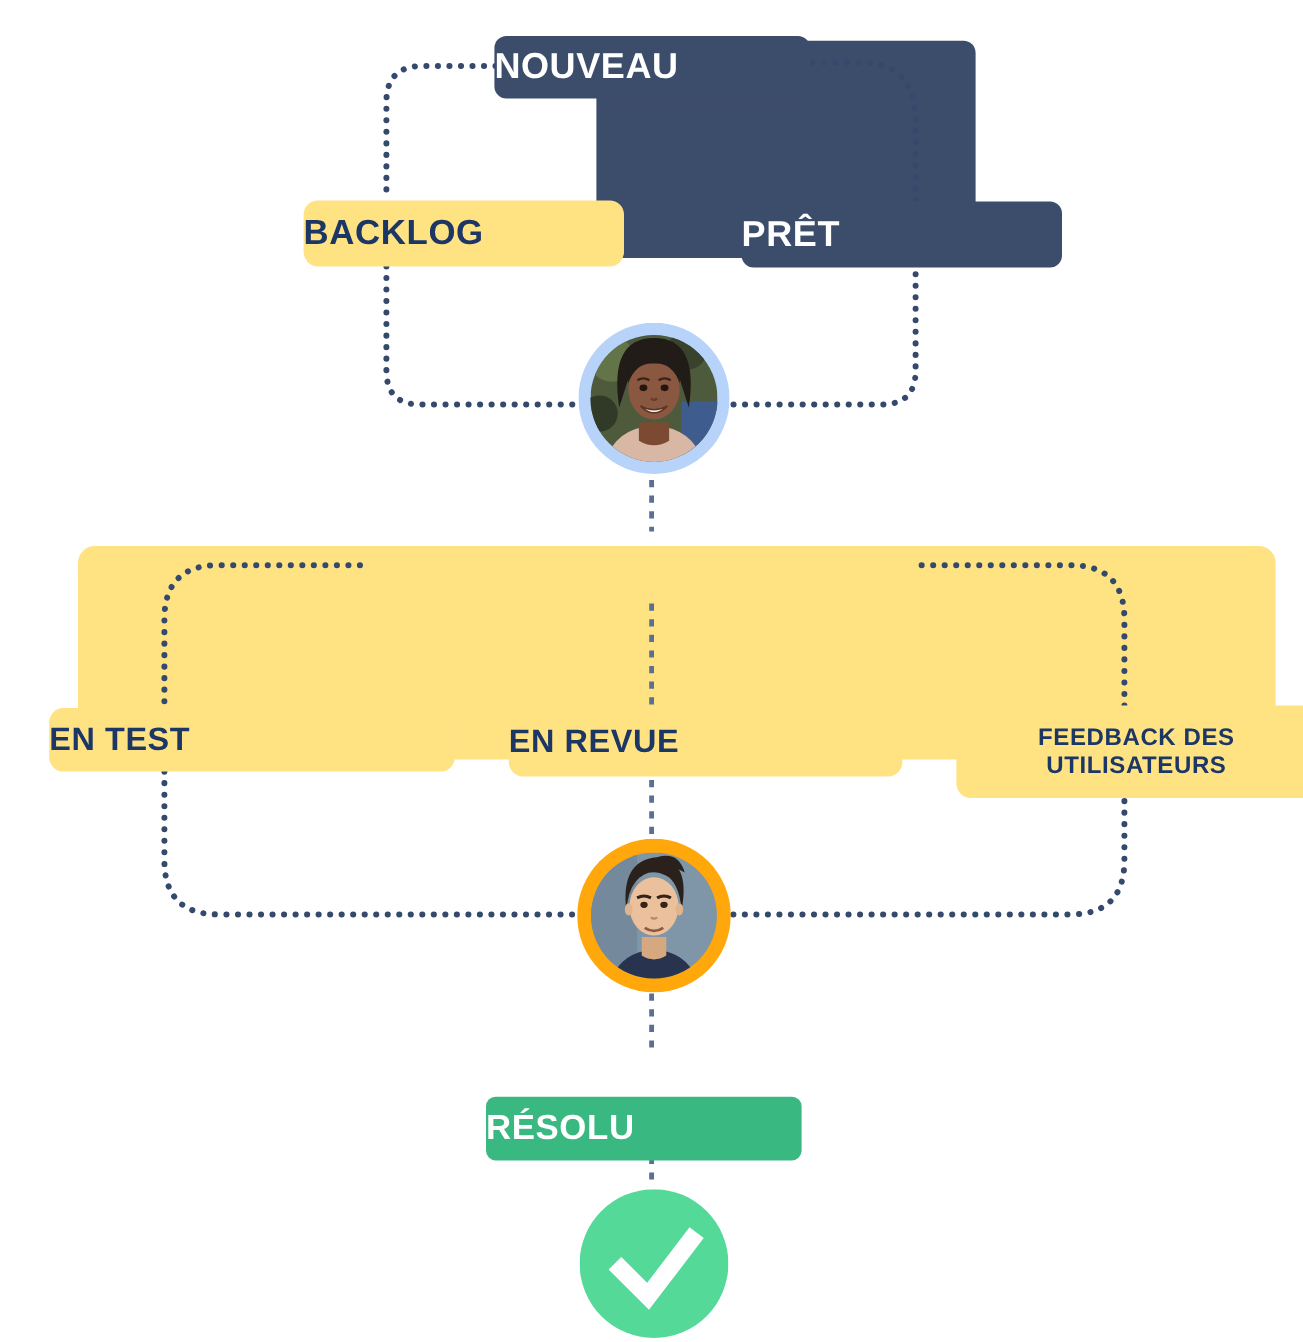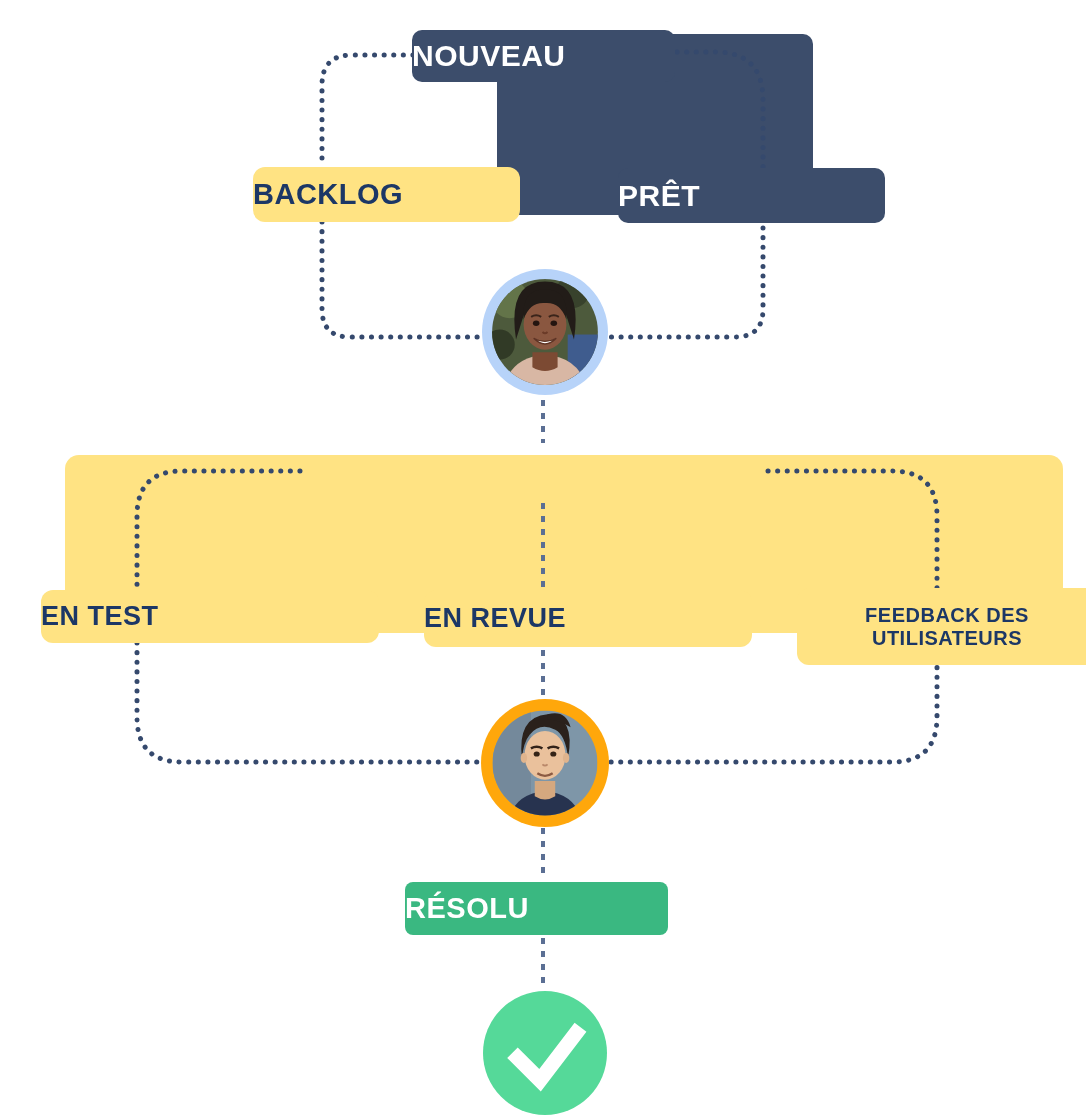--- a/index.html
+++ b/index.html
@@ -20,21 +20,21 @@
     background:#FFE383;border-radius:14px;
   }
   .chip{
     position:absolute;z-index:3;
     display:flex;align-items:center;
     font-weight:bold;letter-spacing:.5px;line-height:1.12;
     text-align:center;
   }
   .chip.dark{background:#3C4D6B;color:#FFFFFF;border-radius:10px;}
   .chip.yellow{background:#FFE383;color:#1C3766;border-radius:12px;margin-left:47px;}
-  .chip.green{background:#3AB881;color:#FFFFFF;border-radius:8px;}
+  .chip.green{background:#3AB881;color:#FFFFFF;border-radius:8px;margin-top:32px;}
   #chip-nouveau{left:412px;top:30px;width:263px;height:52px;font-size:30px;}
   #chip-backlog{left:206px;top:167px;width:267px;height:55px;font-size:29px;}
   #chip-pret{left:618px;top:168px;width:267px;height:55px;font-size:30px;}
   #chip-endev{left:300px;top:444px;width:468px;height:56px;font-size:29px;}
   #chip-enrevue{left:-6px;top:590px;width:338px;height:53px;font-size:27px;}
   #chip-entest{left:377px;top:590px;width:328px;height:57px;font-size:27px;}
   #chip-feedback{left:750px;top:588px;width:330px;height:77px;font-size:20px;}
   #chip-resolu{left:405px;top:882px;width:263px;height:53px;font-size:29px;}
   #connectors{
     position:absolute;left:0;top:0;z-index:2;pointer-events:none;

